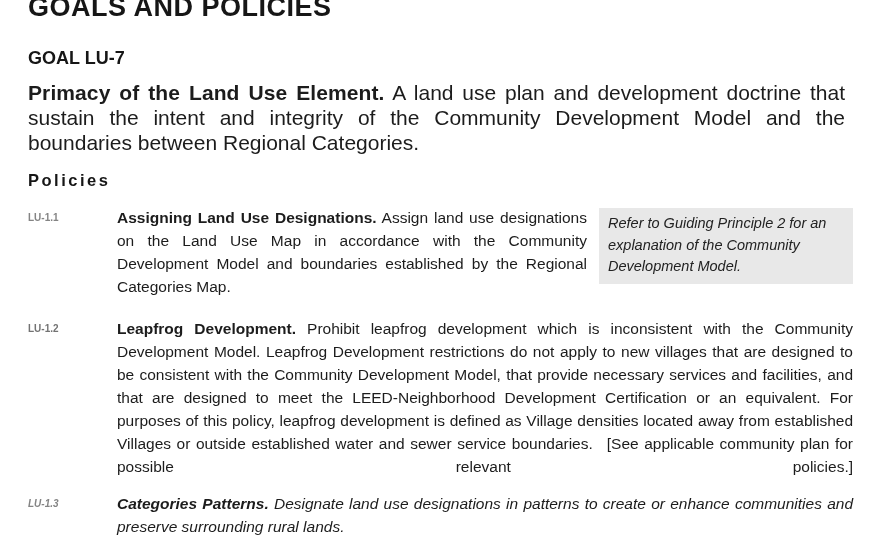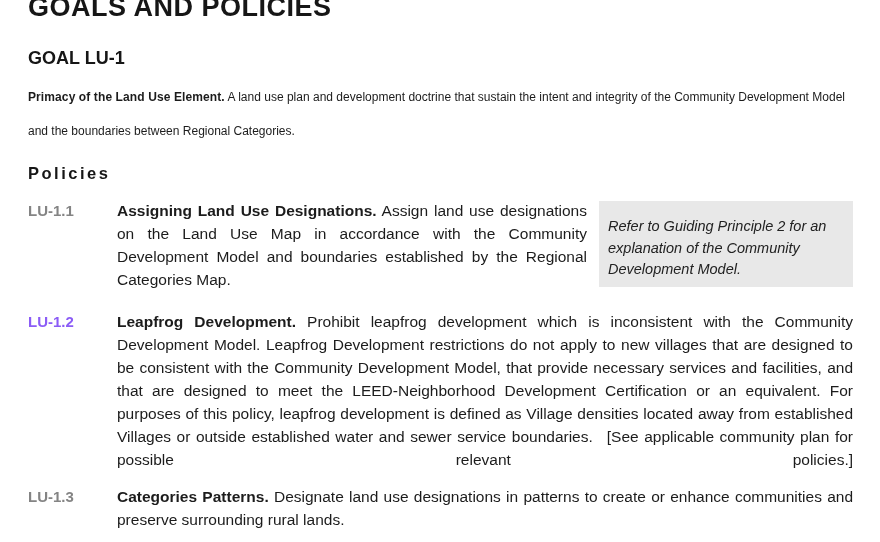--- a/index.html
+++ b/index.html
@@ -22,94 +22,94 @@
     color: #161616;
   }
   .goal-heading {
     font-size: 18px;
     font-weight: bold;
     margin: 27px 0 0 0;
     color: #161616;
   }
   .goal-intro {
     margin: 11px 8px 0 0;
-    font-size: 12px;
-    line-height: 34px;
+    font-size: 21px;
+    line-height: 25px;
     text-align: justify;
   }
   .goal-intro b { letter-spacing: 0.1px; }
 
   .policies-heading {
     font-size: 16.5px;
     font-weight: bold;
     letter-spacing: 2.5px;
     margin: 16px 0 12px 0;
     color: #161616;
   }
 
   .policy-row {
     display: flex;
     align-items: flex-start;
   }
   .row-1 { margin-top: 16px; }
   .row-2 { margin-top: 19px; }
-  .row-3 { margin-top: 14px; }
+  .row-3 { margin-top: 14px; font-style: italic; }
 
   .policy-id {
     flex: none;
     width: 70px;
-    font-size: 15px;
+    font-size: 10px;
     font-weight: bold;
     line-height: 23px;
   }
   .policy-body {
     flex: 1;
     font-size: 15.5px;
     line-height: 23px;
     text-align: justify;
     margin-left: 19px;
   }
   .justify-last { text-align-last: justify; }
   .policy-note { }
   .note-gap { display: inline-block; width: 14px; }
 
   .callout {
     flex: none;
     width: 236px;
     margin-left: 12px;
     margin-top: 2px;
-    padding: 15px 9px 6px 9px;
+    padding: 5px 9px 6px 9px;
     font-size: 14.5px;
     font-style: italic;
     font-weight: 500;
     line-height: 21.5px;
     color: #222222;
   }
 </style>
 </head>
 <body>
 
 <div class="page">
 
   <h1 class="doc-title">GOALS AND POLICIES</h1>
 
-  <h2 class="goal-heading">GOAL LU-1</h2>
+  <h2 class="goal-heading">GOAL LU-7</h2>
 
   <p class="goal-intro"><b>Primacy of the Land Use Element.</b><span> A land use plan and development doctrine that sustain the intent and integrity of the Community Development Model and the boundaries between Regional Categories.</span></p>
 
   <h3 class="policies-heading">Policies</h3>
 
   <div class="policy-row row-1">
     <div class="policy-id" style="color: rgb(132, 132, 132);">LU-1.1</div>
     <div class="policy-body"><b>Assigning Land Use Designations.</b><span> Assign land use designations on the Land Use Map in accordance with the Community Development Model and boundaries established by the Regional Categories Map.</span></div>
     <aside class="callout" style="background: rgb(232, 232, 232);"><span>Refer to Guiding Principle 2 for an explanation of the Community Development Model.</span></aside>
   </div>
 
   <div class="policy-row row-2">
-    <div class="policy-id" style="color: #8b5cf6;">LU-1.2</div>
+    <div class="policy-id" style="color: #737373;">LU-1.2</div>
     <div class="policy-body justify-last"><b>Leapfrog Development.</b><span> Prohibit leapfrog development which is inconsistent with the Community Development Model. Leapfrog Development restrictions do not apply to new villages that are designed to be consistent with the Community Development Model, that provide necessary services and facilities, and that are designed to meet the LEED-Neighborhood Development Certification or an equivalent. For purposes of this policy, leapfrog development is defined as Village densities located away from established Villages or outside established water and sewer service boundaries.</span><span class="note-gap"></span><span class="policy-note">[See applicable community plan for possible relevant policies.]</span></div>
   </div>
 
   <div class="policy-row row-3">
     <div class="policy-id" style="color: rgb(132, 132, 132);">LU-1.3</div>
     <div class="policy-body"><b>Categories Patterns.</b><span> Designate land use designations in patterns to create or enhance communities and preserve surrounding rural lands.</span></div>
   </div>
 
 </div>
 

